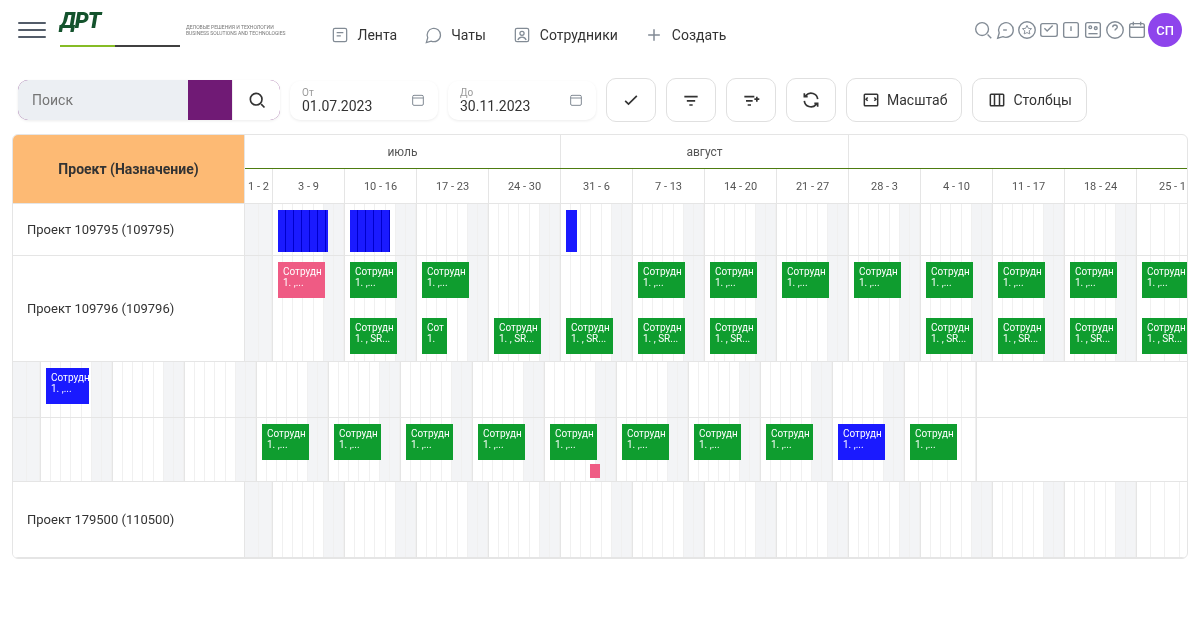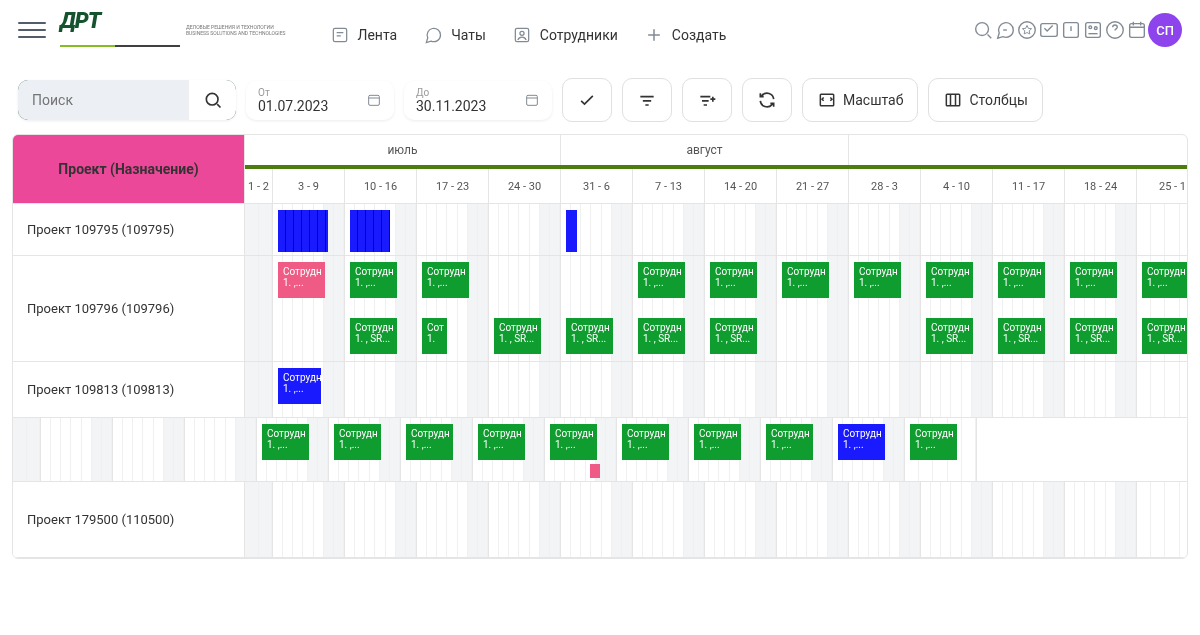--- a/index.html
+++ b/index.html
@@ -13,36 +13,36 @@
 .logo-sub { font-size:5px; color:#777; line-height:6px; }
 .nav-links { display:flex; gap:26px; margin-left:30px; align-items:center;margin-top:10px; }
 .nav-link { display:flex; align-items:center; gap:8px; color:#333; cursor:pointer; font-size:14px; }
 .nav-icon { width:20px; height:20px; color:#828b95; flex-shrink:0; }
 .spacer { flex:1; }
 .top-icons { display:flex; align-items:center; }
 .top-icon { width:22px; height:22px; color:#828b95; cursor:pointer; flex-shrink:0; }
 .avatar { width:34px; height:34px; border-radius:50%; background:#8e44ec; color:#fff; font-size:13px; display:flex; align-items:center; justify-content:center; font-weight:500; cursor:pointer; }
 
 .toolbar { display:flex; gap:10px; padding:18px 18px 12px; align-items:center; }
-.search-wrap { display:flex; background:#14532d; border-radius:10px; box-shadow:0 1px 3px rgba(0,0,0,0.08); overflow:hidden; }
+.search-wrap { display:flex; background:#701a75; border-radius:10px; box-shadow:0 1px 3px rgba(0,0,0,0.08); overflow:hidden;gap:44px; }
 .search-input { width:170px; background:#eceff3; border:none; padding:12px 14px; font-size:14px; outline:none; }
 .search-btn { width:48px; background:#fff; border:none; border-left:1px solid #eee; cursor:pointer; display:flex; align-items:center; justify-content:center; }
 .date-box { background:#fff; border-radius:10px; box-shadow:0 1px 3px rgba(0,0,0,0.08); padding:6px 12px; width:148px; display:flex; align-items:center; position:relative; }
 .date-inner { flex:1; }
 .date-label { font-size:10px; color:#999; }
 .date-val { font-size:14px; color:#333; }
 .date-icon { width:16px; height:16px; color:#828b95; }
 .tbtn { height:44px; min-width:48px; padding:0 14px; background:#fff; border:1px solid #e0e0e0; border-radius:10px; display:flex; align-items:center; justify-content:center; gap:6px; cursor:pointer; font-size:14px; }
 .tbtn svg { width:20px; height:20px; color:#333; }
 
 .gantt { margin:0 12px; border:1px solid #e5e5e5; border-radius:6px; overflow:hidden; }
 .gantt-head { display:flex; border-bottom:1px solid #e5e5e5; }
-.left-head { width:232px; flex-shrink:0; border-right:1px solid #e5e5e5; padding:26px 0 22px; text-align:center; font-weight:700; font-size:14px; background:#ec4899; }
+.left-head { width:232px; flex-shrink:0; border-right:1px solid #e5e5e5; padding:26px 0 22px; text-align:center; font-weight:700; font-size:14px; background:#fdba74; }
 .right-head { flex:1; overflow:hidden; }
-.months { display:flex; height:34px; border-bottom:4px solid #4d7c0f; }
+.months { display:flex; height:34px; border-bottom:1px solid #4d7c0f; }
 .month { border-right:1px solid #e5e5e5; font-size:12px; color:#555; display:flex; align-items:center; justify-content:center; }
 .weeks { display:flex; height:34px; }
 .week { width:72px; flex-shrink:0; border-right:1px solid #e5e5e5; font-size:11px; color:#555; display:flex; align-items:center; justify-content:center; position:relative; }
 .week.first { width:28px; }
 
 .row { display:flex; border-bottom:1px solid #e5e5e5; }
 .row-label { width:232px; flex-shrink:0; border-right:1px solid #e5e5e5; padding:0 14px; display:flex; align-items:center; font-size:13px; background:#fff; }
 .row-timeline { flex:1; position:relative; overflow:hidden; }
 .grid-bg { position:absolute; inset:0; display:flex; }
 .grid-week { border-right:1px solid #e5e5e5; width:72px; flex-shrink:0; display:flex; }
@@ -514,21 +514,20 @@
             <div class="bar " style="left:393px;top:62px;width:46.800000000000004px;height:36px;">Сотрудн 1. , SR...</div>
             <div class="bar " style="left:465px;top:62px;width:46.800000000000004px;height:36px;">Сотрудн 1. , SR...</div>
             <div class="bar " style="left:681px;top:62px;width:46.800000000000004px;height:36px;">Сотрудн 1. , SR...</div>
             <div class="bar " style="left:753px;top:62px;width:46.800000000000004px;height:36px;">Сотрудн 1. , SR...</div>
             <div class="bar " style="left:825px;top:62px;width:46.800000000000004px;height:36px;">Сотрудн 1. , SR...</div>
             <div class="bar " style="left:897px;top:62px;width:46.800000000000004px;height:36px;">Сотрудн 1. , SR...</div>
           </div>
        </div>
      </div>
       <div class="row" style="height:56px">
-       <div class="row-label">Проект 109813 (109813)</div>
        <div class="row-timeline">
          <div class="grid-bg">
             <div class="grid-week first">
               <div class="dayline we"></div>
               <div class="dayline we"></div>
             </div>
             <div class="grid-week ">
               <div class="dayline "></div>
               <div class="dayline "></div>
               <div class="dayline "></div>

